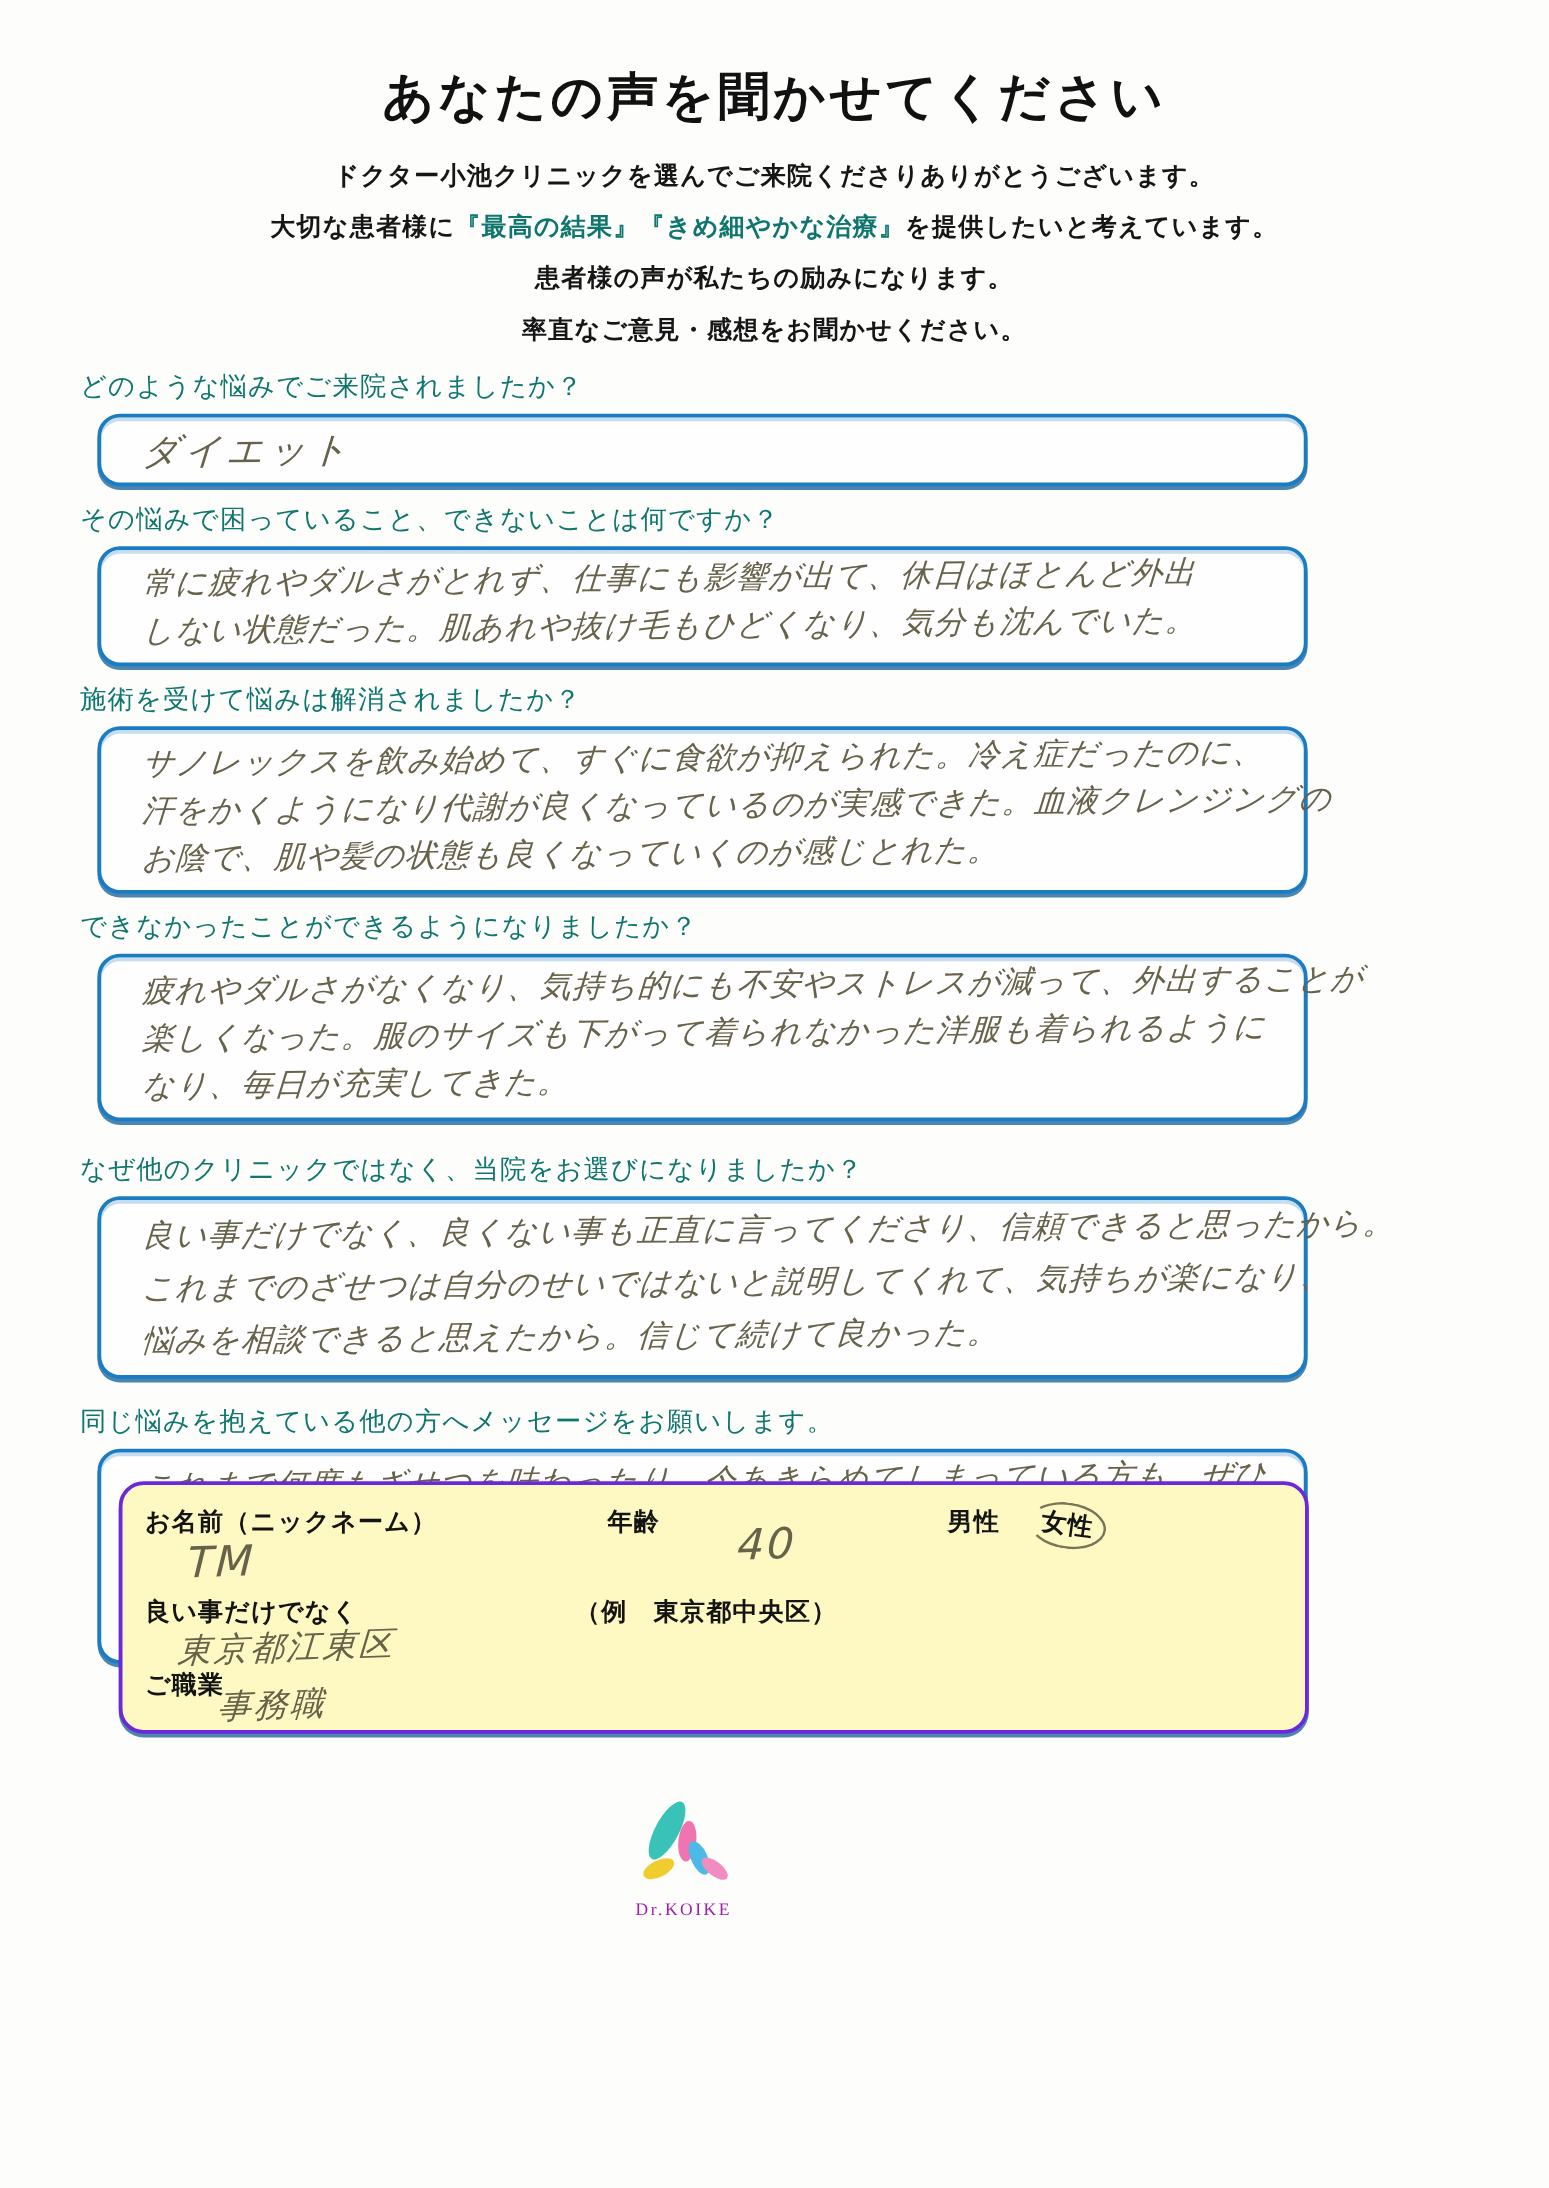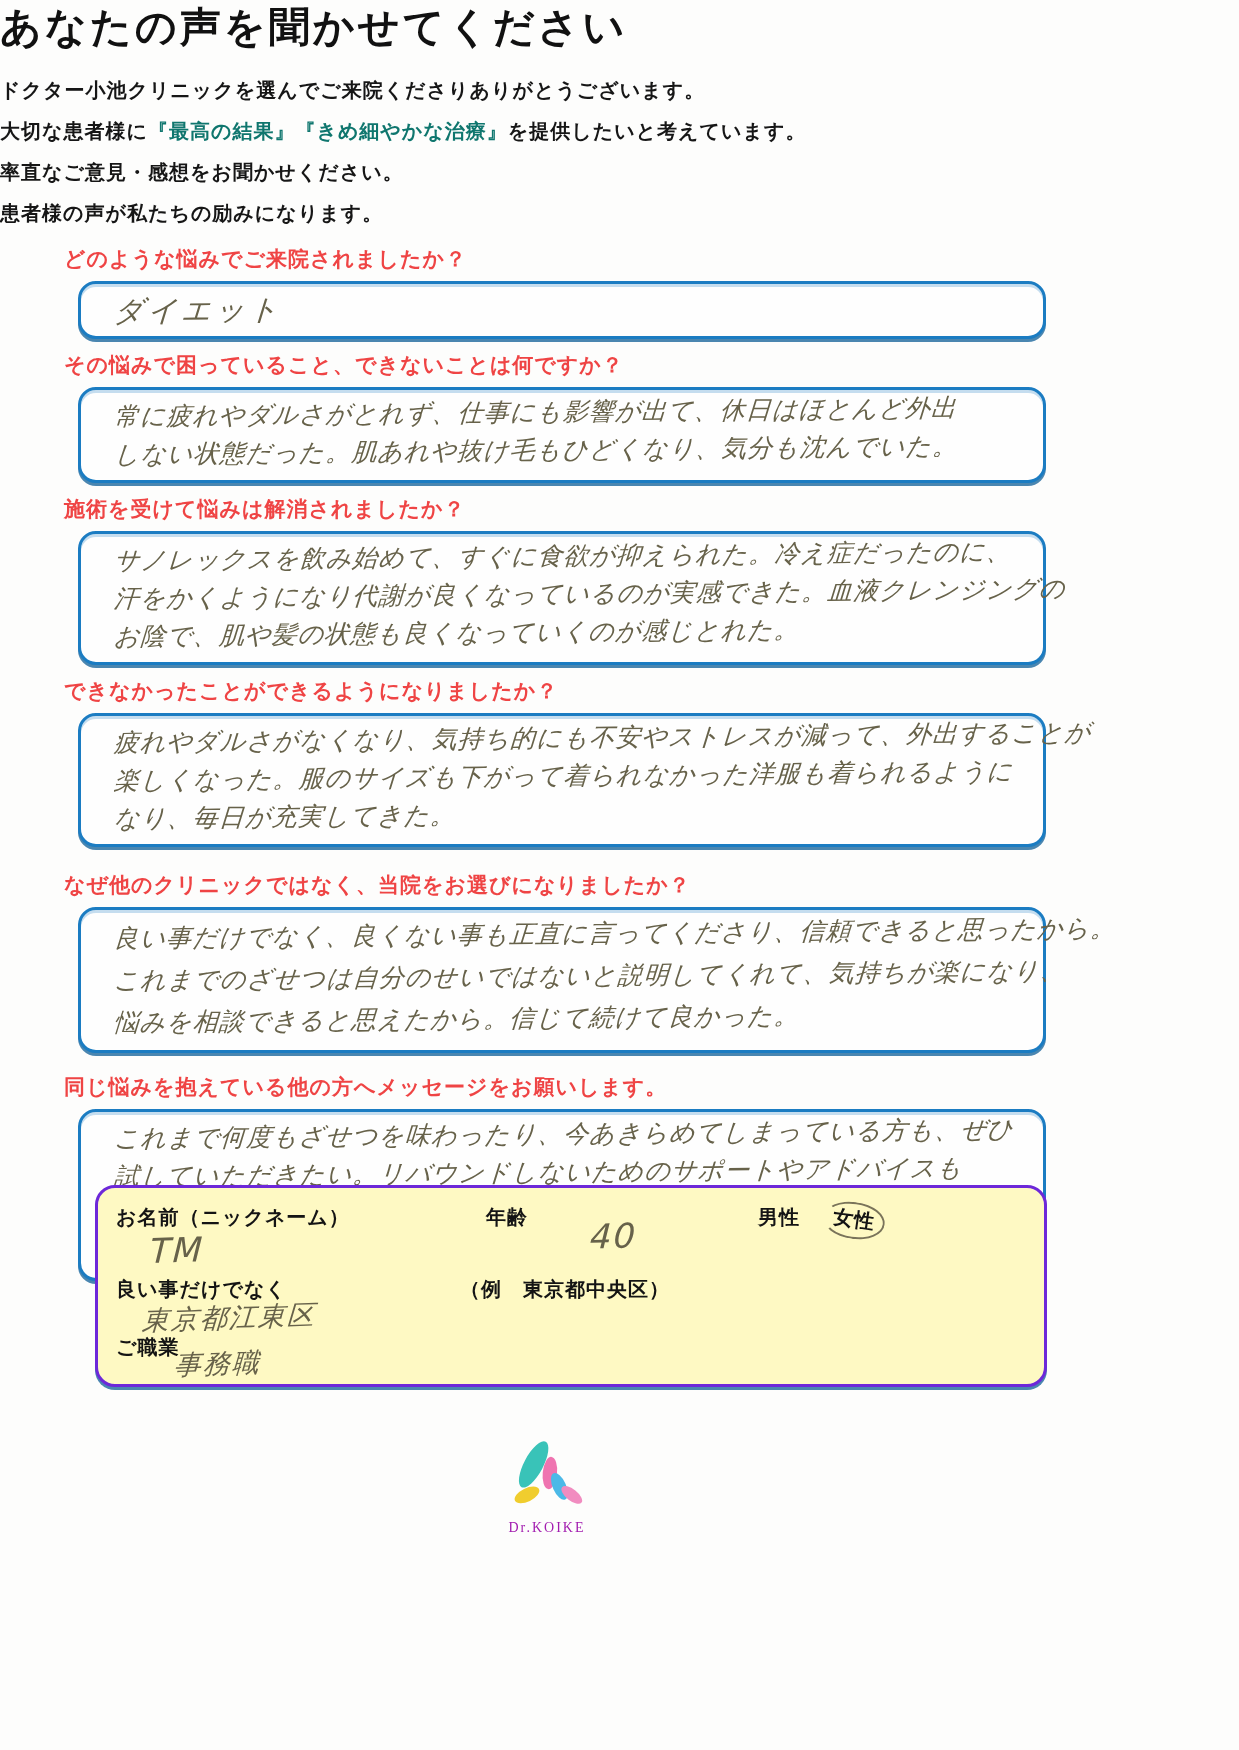--- a/index.html
+++ b/index.html
@@ -7,44 +7,44 @@
     position:relative;
     width:1239px;
     height:1750px;
     margin:0 auto;
     background:#fdfdfc;
     font-family:"Liberation Sans", sans-serif;
     color:#1a1a1a;
     overflow:hidden;
   }
   
-  .header{ text-align:left; }
+  .header{ text-align:center; padding-top:50px; }
   .title{
     font-size:41px;
     font-weight:bold;
     letter-spacing:3px;
     color:#111;
   }
   .intro{
     font-size:20px;
     font-weight:bold;
     margin-top:14px;
     letter-spacing:1px;
     color:#161616;
   }
   .intro.first{ margin-top:22px; }
   .red{ color:#0f766e; }
   
   .section{ margin-top:12px; }
   .q-label{
     margin-left:64px;
     font-size:21px;
-    font-weight:bold;
-    letter-spacing:1px;
-    color:#ef4444;
+    font-weight:normal;
+    letter-spacing:1px;
+    color:#0f766e;
   }
   .answer-box{
     box-sizing:border-box;
     margin:8px 0 10px 78px;
     width:968px;
     border:3px solid #1b7cc2;
     border-radius:18px;
     box-shadow:0 3px 0 rgba(14,94,151,.75), inset 0 3px 0 rgba(27,124,194,.25);
     padding:8px 22px 6px 34px;
     background:#fefefe;
@@ -120,22 +120,22 @@
 </style>
 </head>
 <body>
 
 <div class="page">
 
   <div class="header">
     <div class="title">あなたの声を聞かせてください</div>
     <div class="intro first">ドクター小池クリニックを選んでご来院くださりありがとうございます。</div>
     <div class="intro"><span>大切な患者様に</span><span class="red">『最高の結果』</span><span class="red">『きめ細やかな治療』</span><span>を提供したいと考えています。</span></div>
+    <div class="intro">患者様の声が私たちの励みになります。</div>
     <div class="intro">率直なご意見・感想をお聞かせください。</div>
-    <div class="intro">患者様の声が私たちの励みになります。</div>
   </div>
 
   <div class="section" style="margin-top:18px;">
     <div class="q-label">どのような悩みでご来院されましたか？</div>
     <div class="answer-box box-1">
       <div class="hand" style="font-size:29px; letter-spacing:4px;">ダイエット</div>
     </div>
   </div>
 
   <div class="section">

